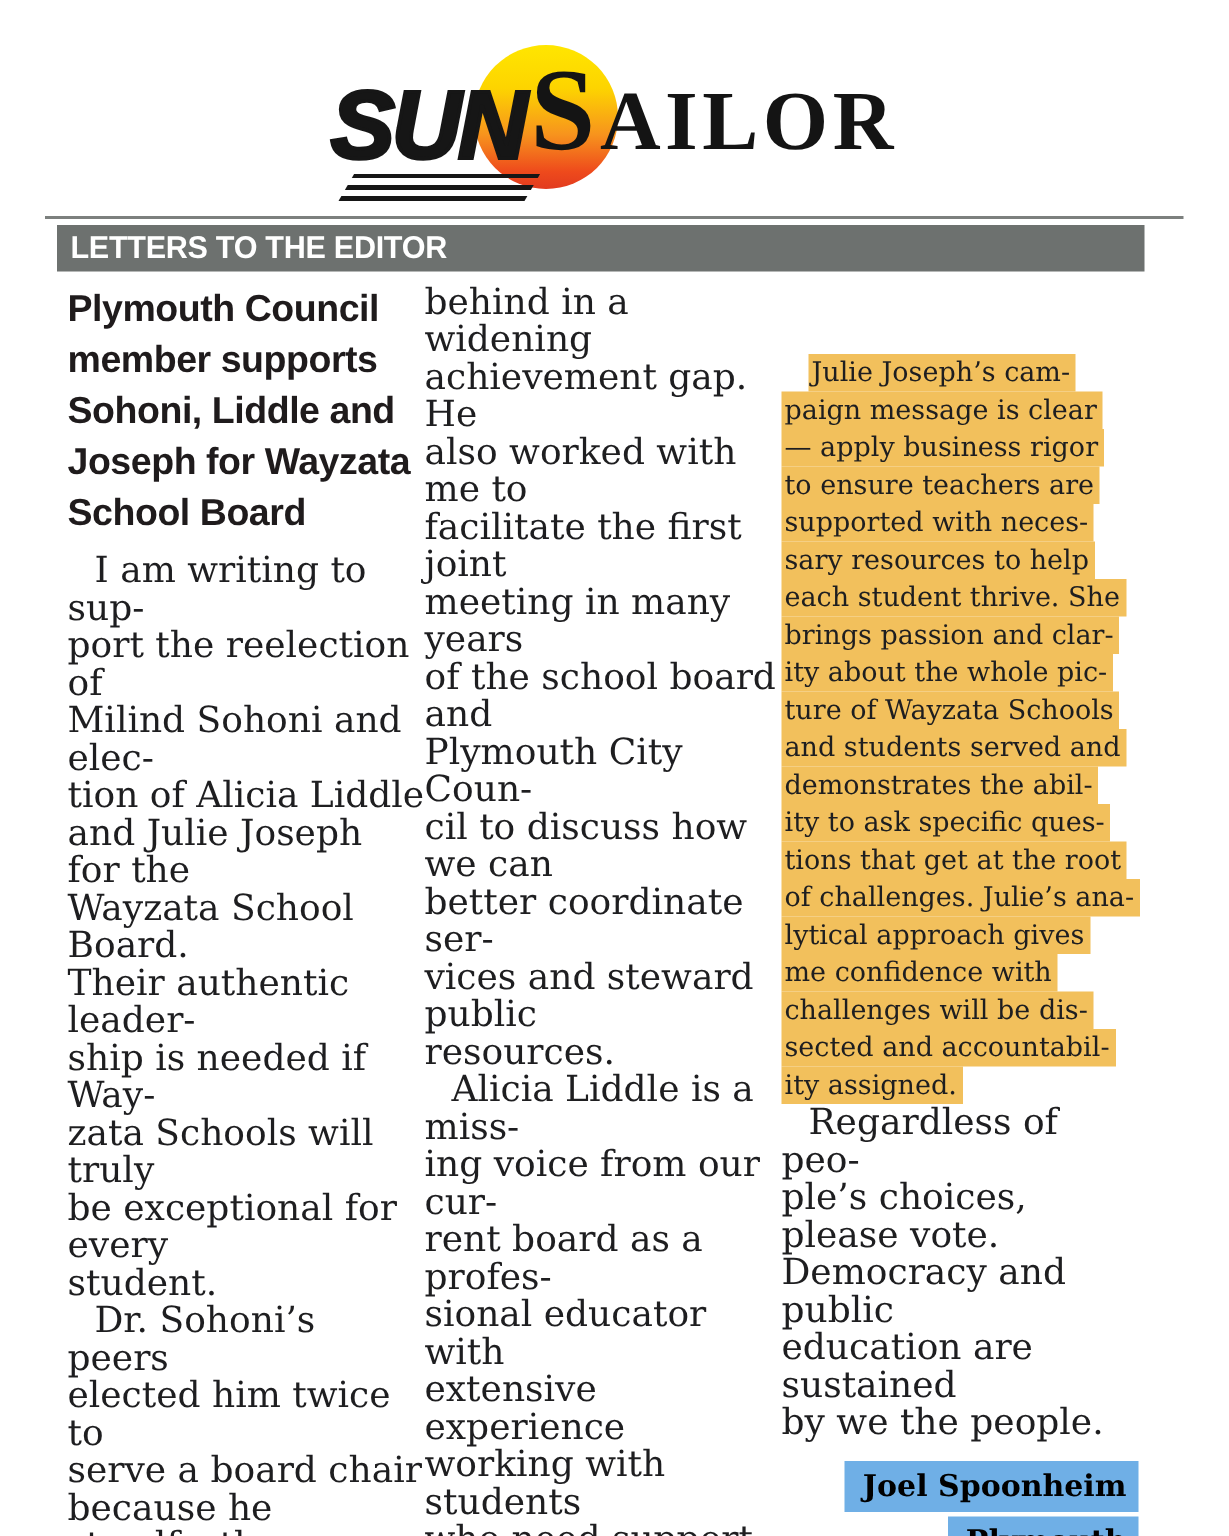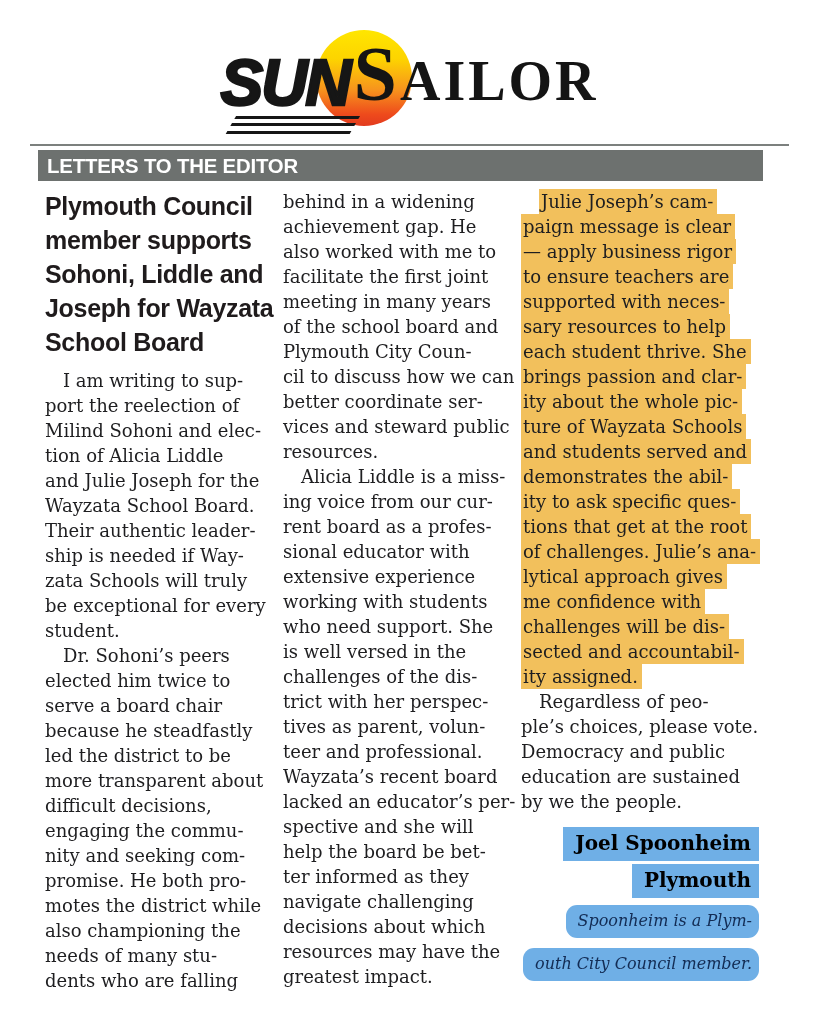--- a/index.html
+++ b/index.html
@@ -57,31 +57,31 @@
   
   .content {
     display:grid; grid-template-columns:238px 238px 238px;
     column-gap:0; padding:8px 0 0 45px;
   }
   .headline {
     font-family:"Liberation Sans", sans-serif; font-weight:700;
     font-size:25px; line-height:34px; letter-spacing:-0.3px;
     color:#1f1b1c; margin:0 0 9px 0; white-space:pre-line;
   }
-  .para { font-size:18px; line-height:25px; margin:0; white-space:pre-line; }
+  .para { font-size:24px; line-height:25px; margin:0; white-space:pre-line; }
   .indent { text-indent:18px; }
 
   
   .hl-block .line { height:25px; line-height:25px; white-space:nowrap; }
   .hl-block .line span {
     display:inline-block; line-height:25px;
     background:#f2c05c; padding:0 4px 0 2px;
     font-size:18px;
   }
-  .hl-block .line:first-child { padding-left:18px; }
+  .hl-block .line:first-child { padding-left:18px;margin-top:47px; }
 
   
   .sig { margin-top:13px; }
   .sig .line { text-align:right; white-space:nowrap; }
   .sig-bold .line { margin-bottom:3px; }
   .sig-bold .line span {
     display:inline-block; background:#6fafe6; color:#000000;
     font-weight:700; font-size:20px; line-height:25px;
     padding:4px 8px 5px 12px;
   }

